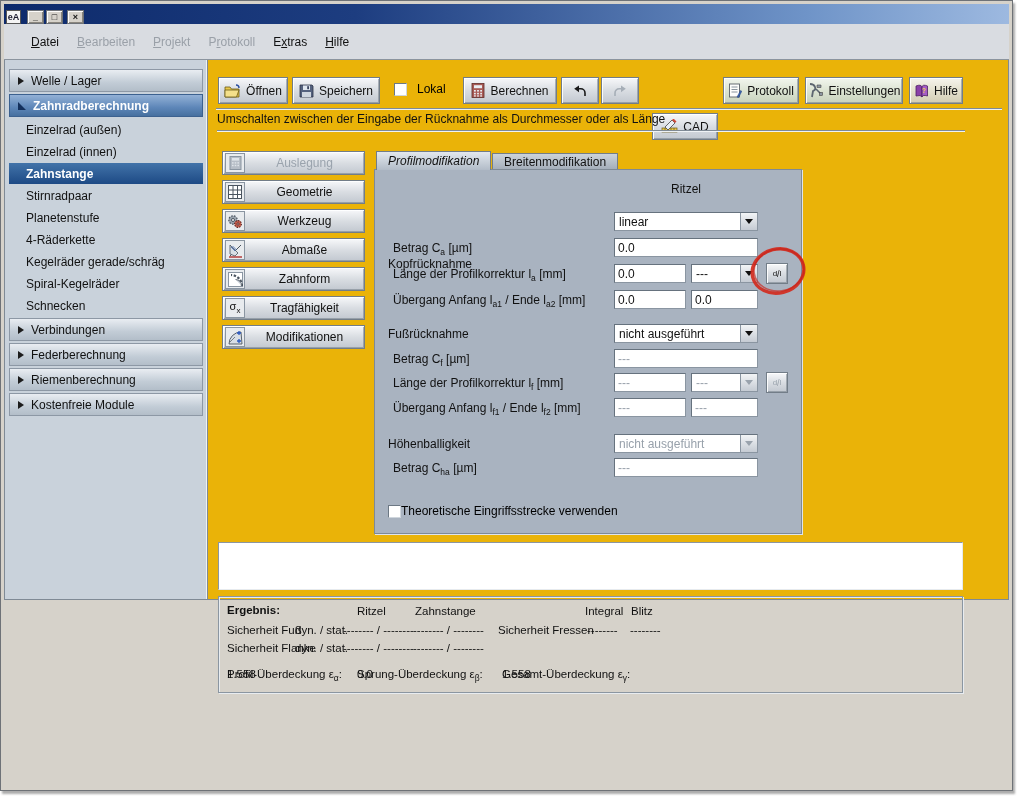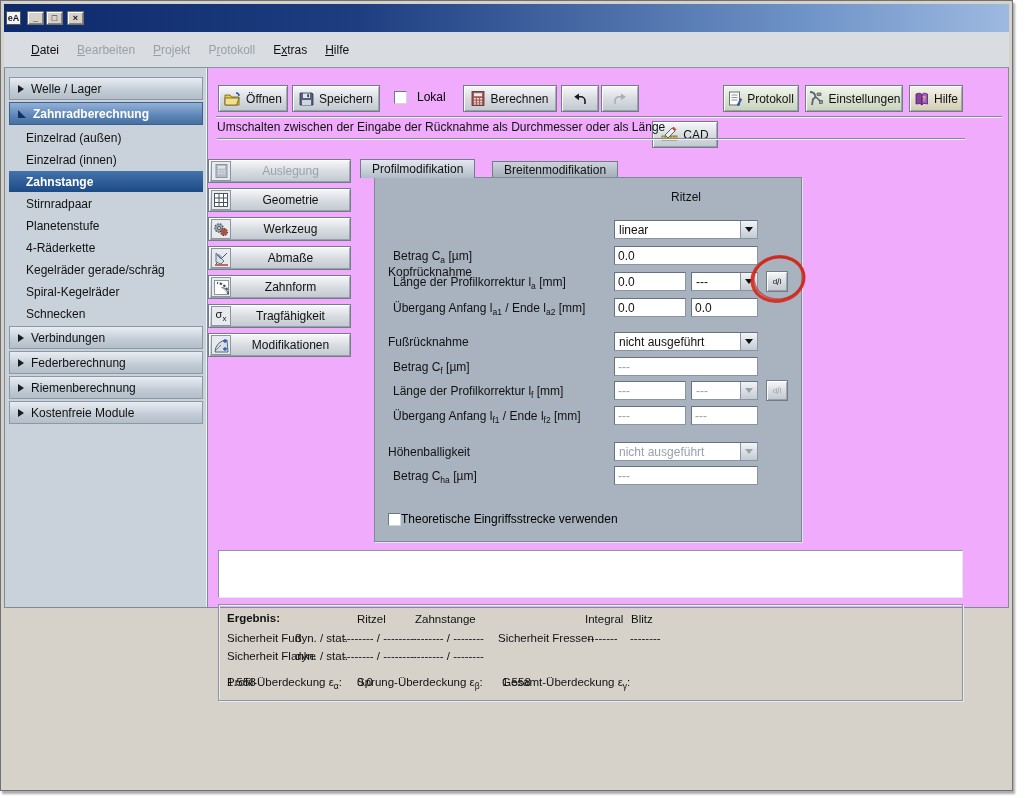--- a/index.html
+++ b/index.html
@@ -6,38 +6,38 @@
   html,body { width:1030px; height:798px; background:#ffffff; font-family:"Liberation Sans","DejaVu Sans",sans-serif; overflow:hidden; }
   sub { font-size:8.5px; }
   sup { font-size:8.5px; }
 
   
   .window { position:absolute; left:0; top:0; width:1013px; height:791px;
             border:1px solid #6e7277; background:#d6d2ca; padding:3px;
             box-shadow:2px 3px 2px rgba(70,70,70,.45); }
 
   
-  .titlebar { height:28px; display:flex; align-items:center; padding:0 2px;
+  .titlebar { height:20px; display:flex; align-items:flex-end; padding:0 2px;
               background:linear-gradient(90deg,#0d2a6b 0%,#1d3d80 35%,#6f94c8 80%,#9db9e0 100%); }
   .app-icon { width:15px; height:14px; background:#f4f4f4; border:1px solid #555;
               color:#1a1a2e; font-size:9px; font-weight:bold; line-height:12px; text-align:center; margin-right:4px; }
   .title-text { color:#fff; font-weight:bold; font-size:12.5px; flex:1; letter-spacing:.2px; }
   .win-btn { width:17px; height:14px; margin-left:2px; background:#d6d2ca; border:1px solid #6e7277;
              box-shadow:inset 1px 1px 0 #fcfbf9, inset -1px -1px 0 #8a867e;
              font-size:9px; font-weight:bold; color:#111; text-align:center; line-height:12px; }
 
   
   .menubar { height:36px; background:#d9dce1; display:flex; align-items:center; padding-left:18px;
              border-bottom:1px solid #8b949e; box-shadow:0 1px 0 #eef1f4; font-size:12px; }
   .menu-item { padding:2px 9px; color:#111; }
   .menu-item.disabled { color:#9aa0a8; }
   .menu-item u { text-decoration:underline; }
 
   
-  .client { position:relative; height:540px; background:#f0abfc; border:1px solid #7f8a95; border-top:none; display:flex; }
+  .client { position:relative; height:540px; background:#eab308; border:1px solid #7f8a95; border-top:none; display:flex; }
 
   
   .sidebar { width:203px; background:#c9d2db; border-right:1px solid #7f8a95; box-shadow:-1px 0 0 #eef2f5 inset; padding:7px 3px 0 3px; }
   .side-header { height:23px; margin:2px 1px; display:flex; align-items:center; padding-left:8px; gap:7px;
                  background:linear-gradient(#e9edf2,#c2ccd6 60%,#b3bec9); border:1px solid #8d98a5; font-size:12px; color:#111; }
   .side-header.expanded { background:linear-gradient(#93b1d6,#5d86b8 60%,#46709f); border-color:#3c618f; color:#fff; font-weight:bold; }
   .tri-collapsed { width:0; height:0; border-left:6px solid #1c1c1c; border-top:4px solid transparent; border-bottom:4px solid transparent; }
   .tri-expanded  { width:0; height:0; border-bottom:8px solid #14305c; border-right:8px solid transparent; }
   .side-item { height:21px; margin:1px 1px; display:flex; align-items:center; padding-left:17px; font-size:12px; color:#111; }
   .side-item.selected { background:linear-gradient(#4273a9,#1d4a85); color:#fff; font-weight:bold; }
@@ -49,21 +49,21 @@
             box-shadow:inset 1px 1px 0 rgba(255,255,255,.9), inset -1px -1px 0 rgba(115,125,136,.55); }
   .tbtn { position:absolute; top:17px; height:27px; display:flex; align-items:center; justify-content:center; gap:5px; font-size:12px; color:#111; }
   .tbtn.t-green { background:linear-gradient(#f2f6ee,#dce4d3 50%,#c8d2bd); }
   .tbtn.t-beige { background:linear-gradient(#f6f4ec,#e4e0ce 50%,#d2ccb4); }
   .groove { position:absolute; height:2px; border-top:1px solid #7f8a95; border-bottom:1px solid #eef2f5; }
 
   .checkbox { width:13px; height:13px; background:#fff; border:1px solid #6c7884; border-bottom-color:#cfd6dd; border-right-color:#cfd6dd; }
 
   .status-hint { position:absolute; left:9px; top:52px; font-size:12px; color:#111; }
 
-  .navbtn { position:absolute; left:0; width:143px; height:24px; display:flex; align-items:center; font-size:12px; color:#111; }
+  .navbtn { position:absolute; left:14px; width:143px; height:24px; display:flex; align-items:center; font-size:12px; color:#111; }
   .navbtn .ic { width:20px; height:20px; margin-left:2px; background:#e8ebee; border:1px solid #8a95a1; display:flex; align-items:center; justify-content:center; }
   .navbtn .lbl { flex:1; text-align:center; }
   .navbtn.disabled { color:#9aa3ad; }
 
   
   .tab { position:absolute; padding:0 11px; display:flex; align-items:center; font-size:12px; color:#111;
          border:1px solid #727d88; border-bottom:none; }
   .tab.active { top:91px; height:19px; background:linear-gradient(#e3e8ee,#b2bcc8); z-index:3; }
   .tab.inactive { top:93px; height:17px; background:linear-gradient(#ccd3da,#a2acb8); z-index:1; }
   .panel { position:absolute; left:166px; top:109px; width:428px; height:365px; border:1px solid #7f8a95;
@@ -330,21 +330,21 @@
             <svg width="15" height="15" viewBox="0 0 15 15">
               <path d="M1 14 A12 12 0 0 1 13 2 L14 14 Z" fill="#d8dee5" stroke="#4a545f" stroke-width="0.9"></path>
               <path d="M2 12 l5 -5" stroke="#4a545f" stroke-width="0.7"></path>
               <path d="M11 1 l0 4 M9 3 l4 0" stroke="#2a58c0" stroke-width="1.3"></path>
               <path d="M11 9 l0 4 M9 11 l4 0" stroke="#2a58c0" stroke-width="1.3"></path>
             </svg>
           </span>
         <span class="lbl">Modifikationen</span>
       </div>
 
-      <div class="tab active" style="left:152px;">Profilmodifikation</div>
+      <div class="tab active" style="left:168px;font-style:italic;">Profilmodifikation</div>
       <div class="tab inactive" style="left:284px;">Breitenmodifikation</div>
       <div class="panel"></div>
 
       <div class="flabel" style="left:406px; top:122px; width:144px; text-align:center; z-index:4;">Ritzel</div>
 
       <div class="flabel" style="left:180px; top:155px; z-index:4;margin-top:42px;">Kopfrücknahme</div>
       <div class="dd" style="left:406px; top:152px; width:144px; z-index:4;">
         <span>linear</span>
         <span class="arrow">
             <i></i>

